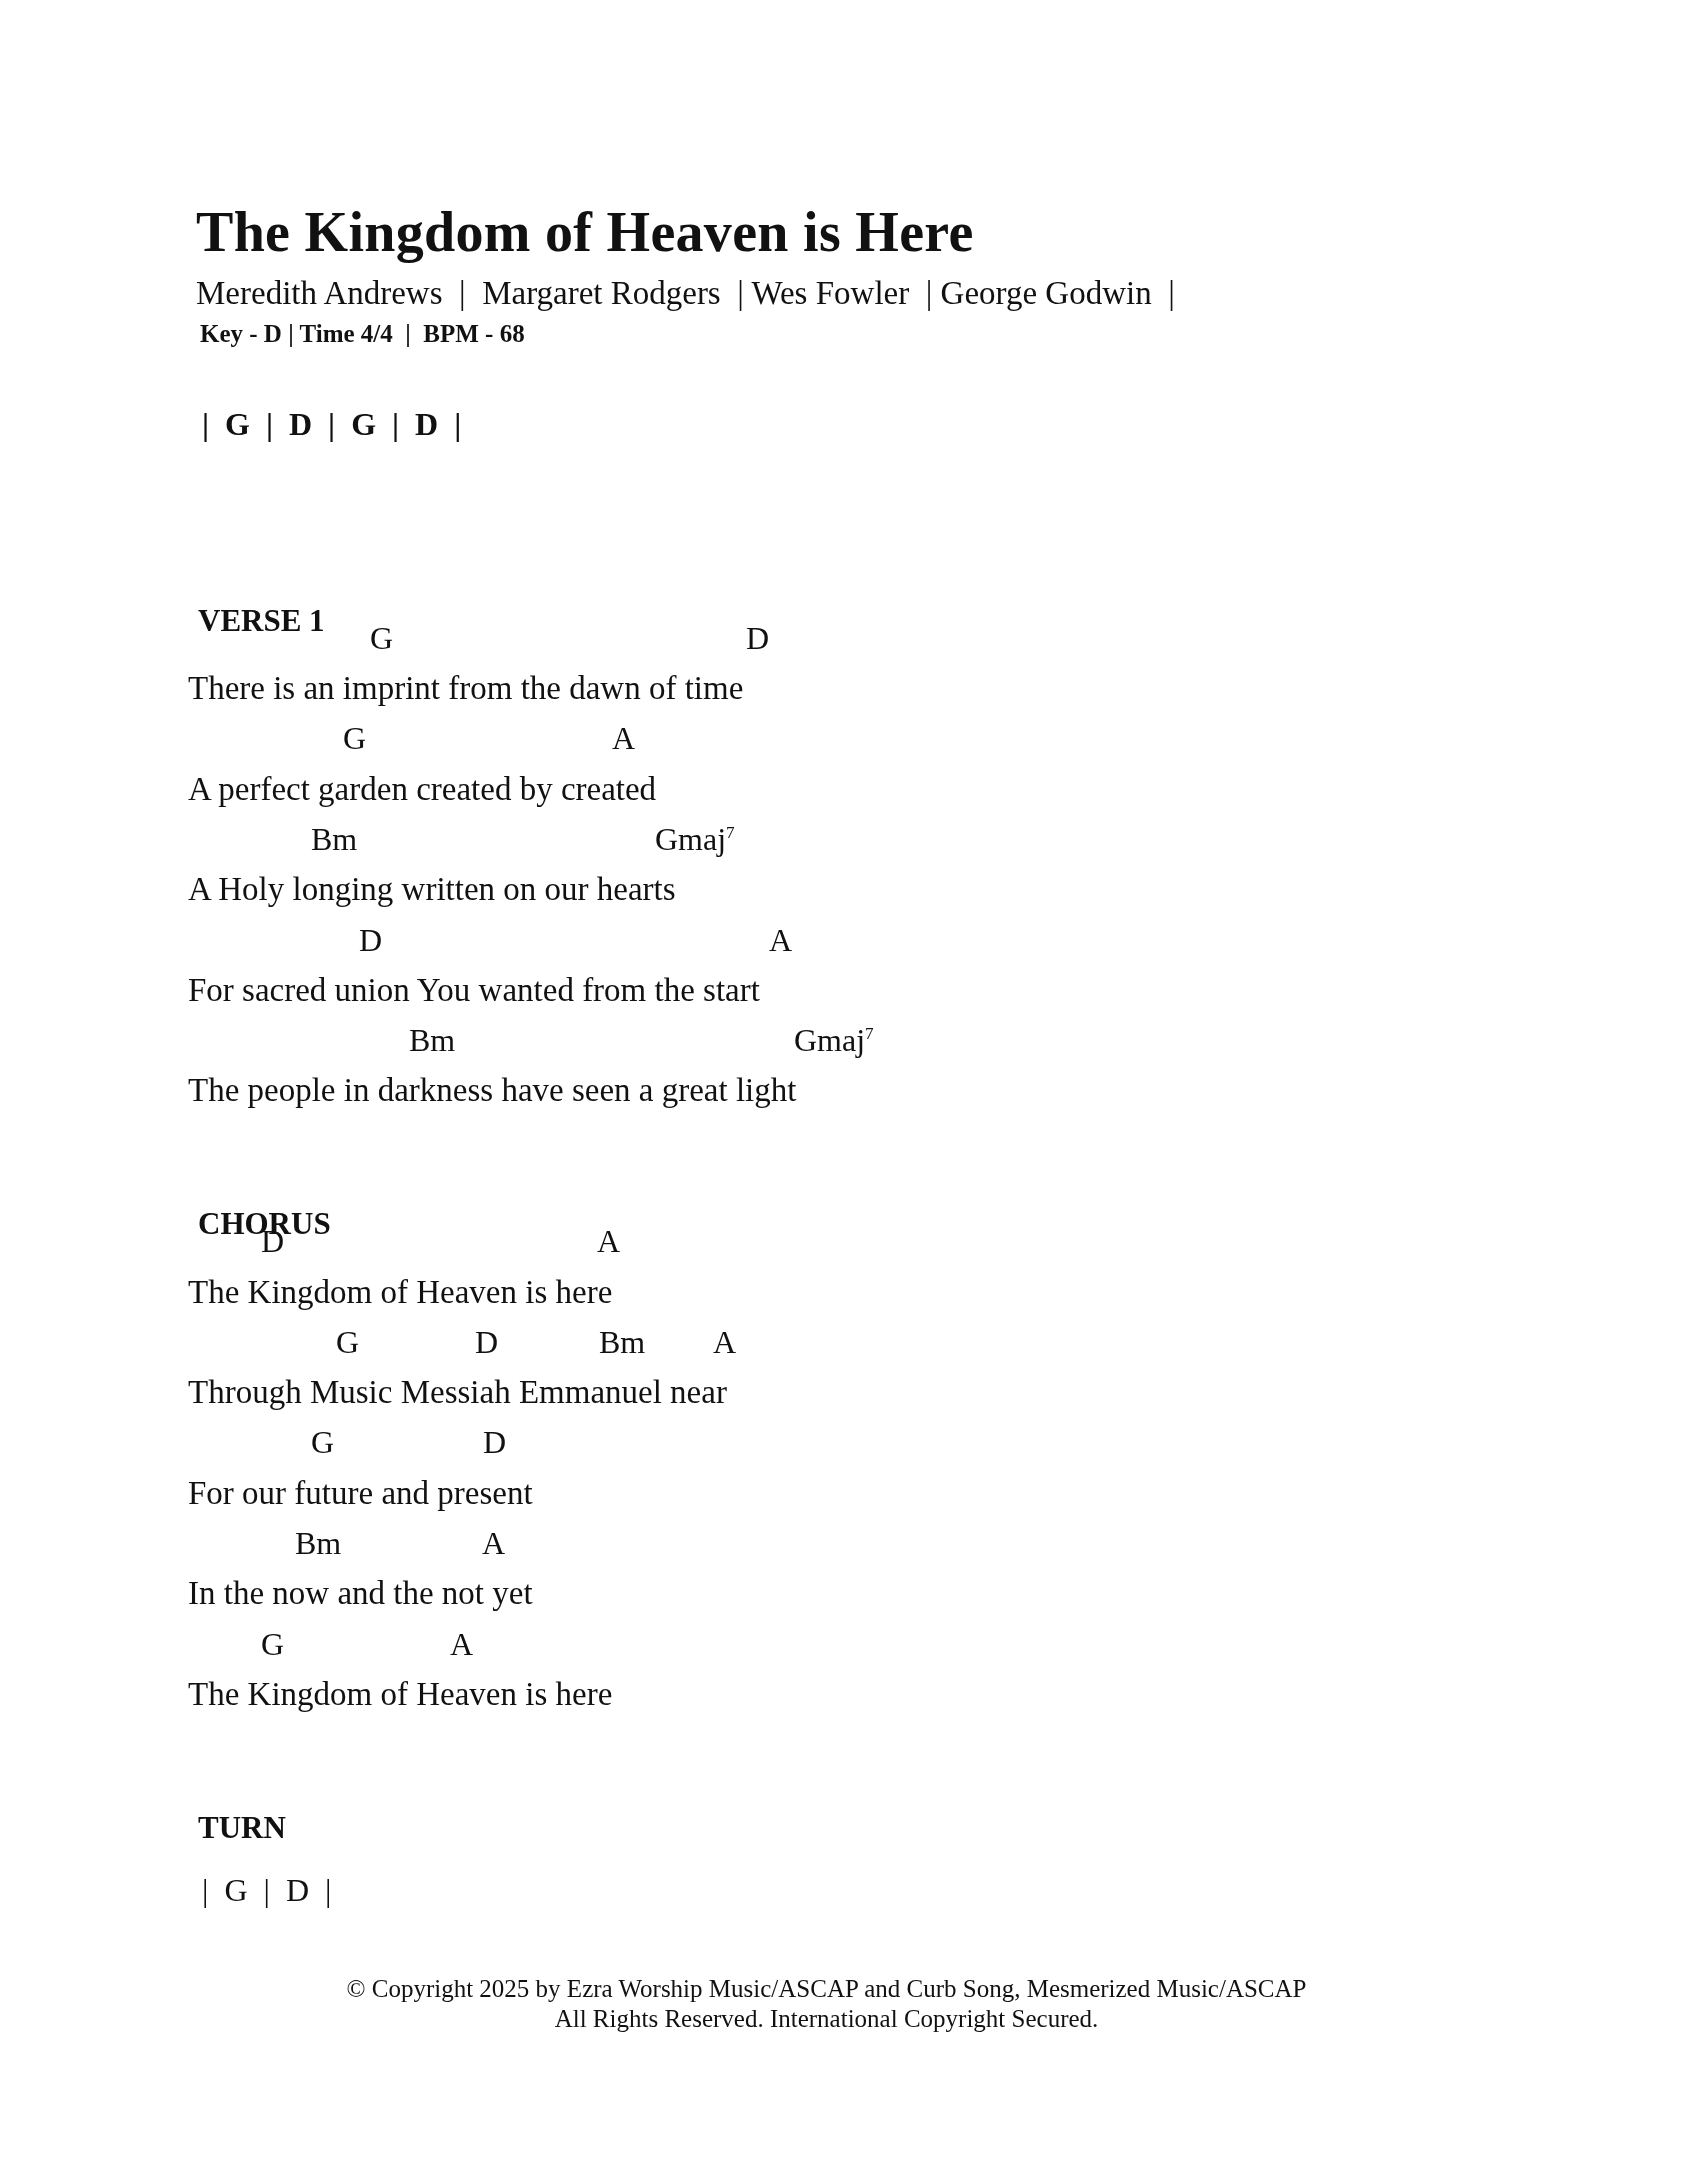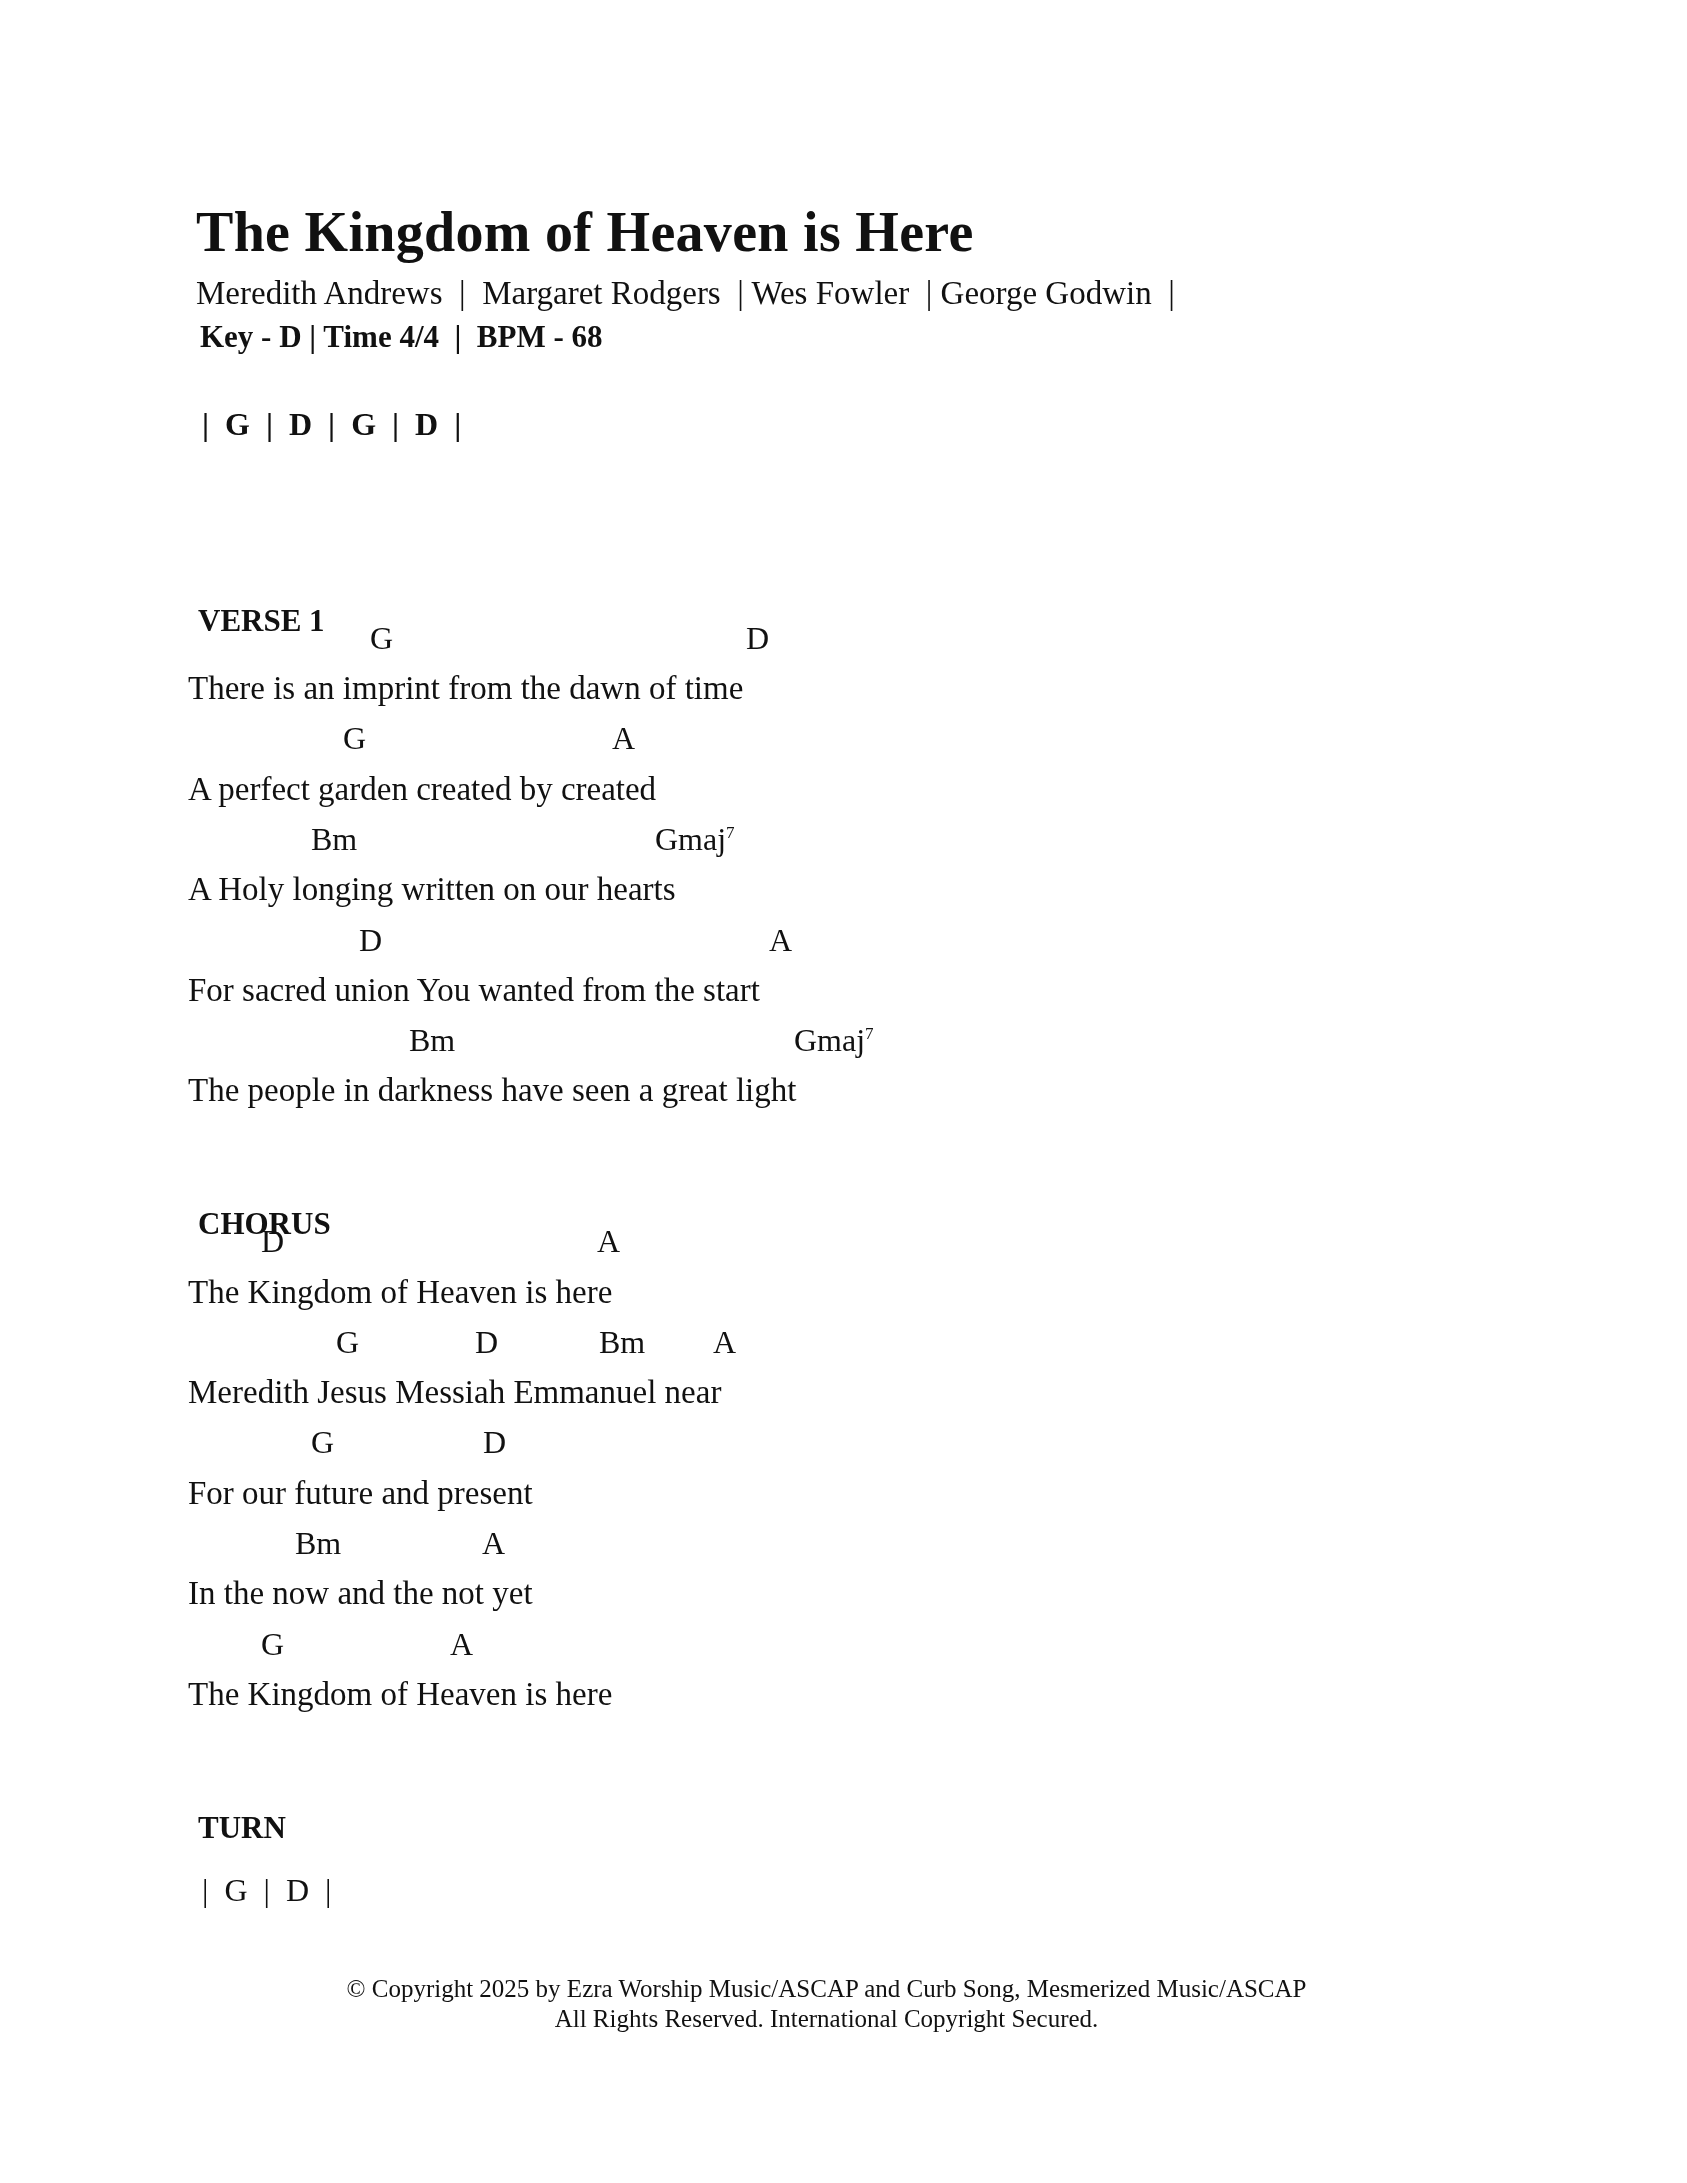--- a/index.html
+++ b/index.html
@@ -1,21 +1,21 @@
 <!DOCTYPE html>
 <html style="font-size:10.6px"><head>
 <meta charset="utf-8">
 <style>
   html, body { margin:0; padding:0; background:#ffffff; }
   body { width:1687px; height:2183px; position:relative; overflow:hidden;
          font-family:"Liberation Serif","DejaVu Serif",serif; color:#111111; }
   .abs { position:absolute; white-space:pre; line-height:1; }
   .title { left:196px; top:204px; font-size:56px; font-weight:bold; letter-spacing:0.3px; }
   .writers { left:196px; top:277px; font-size:33px; }
-  .meta { left:200px; top:321px; font-size:31px; font-weight:bold; }
+  .meta { left:200px; top:321px; font-size:25px; font-weight:bold; }
   .prog { left:202px; top:408px; font-size:32px; font-weight:bold;text-align:right; }
   .sec { left:198px; font-size:31px; font-weight:bold;margin-top:32px; }
   .lyric { left:188px; font-size:33px; }
   .chord { font-size:32px; }
   .chord sup { font-size:17px; vertical-align:super; line-height:0; }
   .turnprog { left:202px; top:1874px; font-size:32px; }
   .footer { left:0; width:1653px; text-align:center; font-size:25px; }
 </style>
 </head>
 <body>
@@ -47,21 +47,21 @@
 
   <div class="abs sec" style="top:1176px">CHORUS</div>
   <div id="chorus">
       <div class="abs chord" style="left: 261px; top: 1225px;">D</div>
       <div class="abs chord" style="left: 597px; top: 1225px;">A</div>
       <div class="abs lyric" style="top: 1276px;">The Kingdom of Heaven is here</div>
       <div class="abs chord" style="left: 336px; top: 1326px;">G</div>
       <div class="abs chord" style="left: 475px; top: 1326px;">D</div>
       <div class="abs chord" style="left: 599px; top: 1326px;">Bm</div>
       <div class="abs chord" style="left: 713px; top: 1326px;">A</div>
-      <div class="abs lyric" style="top: 1376px;">Meredith Jesus Messiah Emmanuel near</div>
+      <div class="abs lyric" style="top: 1376px;">Through Music Messiah Emmanuel near</div>
       <div class="abs chord" style="left: 311px; top: 1426px;">G</div>
       <div class="abs chord" style="left: 483px; top: 1426px;">D</div>
       <div class="abs lyric" style="top: 1477px;">For our future and present</div>
       <div class="abs chord" style="left: 295px; top: 1527px;">Bm</div>
       <div class="abs chord" style="left: 482px; top: 1527px;">A</div>
       <div class="abs lyric" style="top: 1577px;">In the now and the not yet</div>
       <div class="abs chord" style="left: 261px; top: 1628px;">G</div>
       <div class="abs chord" style="left: 450px; top: 1628px;">A</div>
       <div class="abs lyric" style="top: 1678px;">The Kingdom of Heaven is here</div>
     </div>

